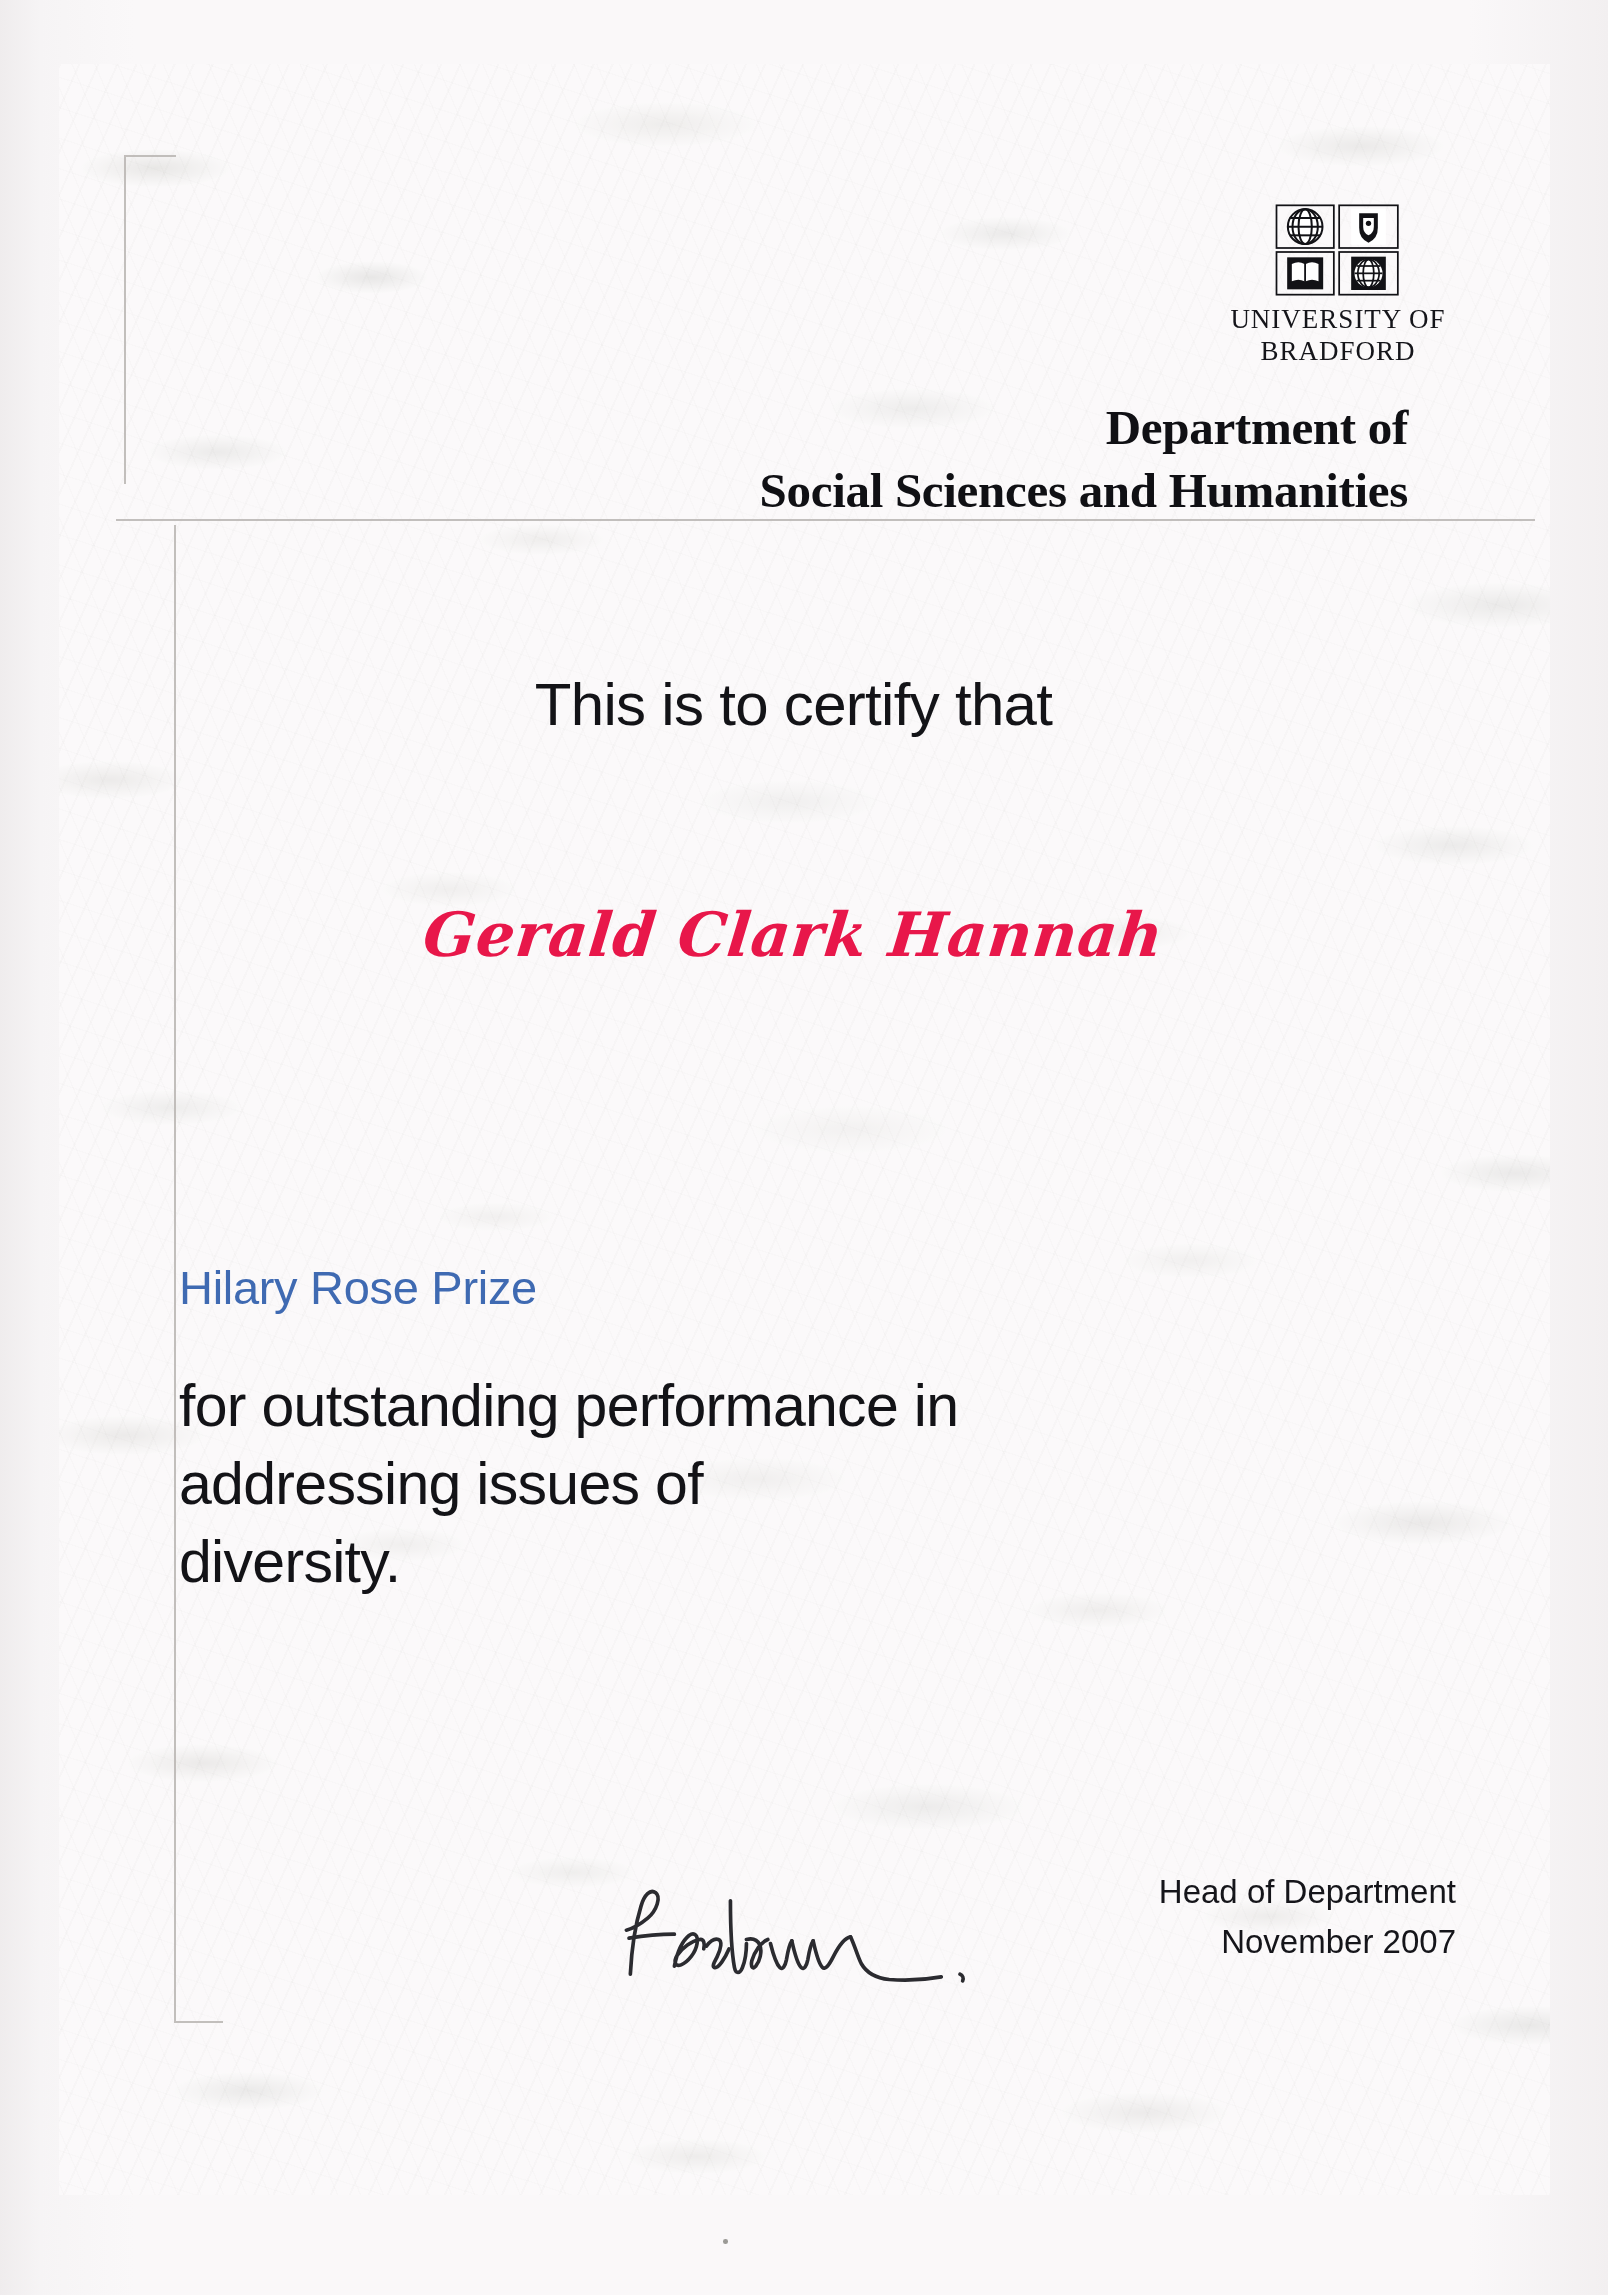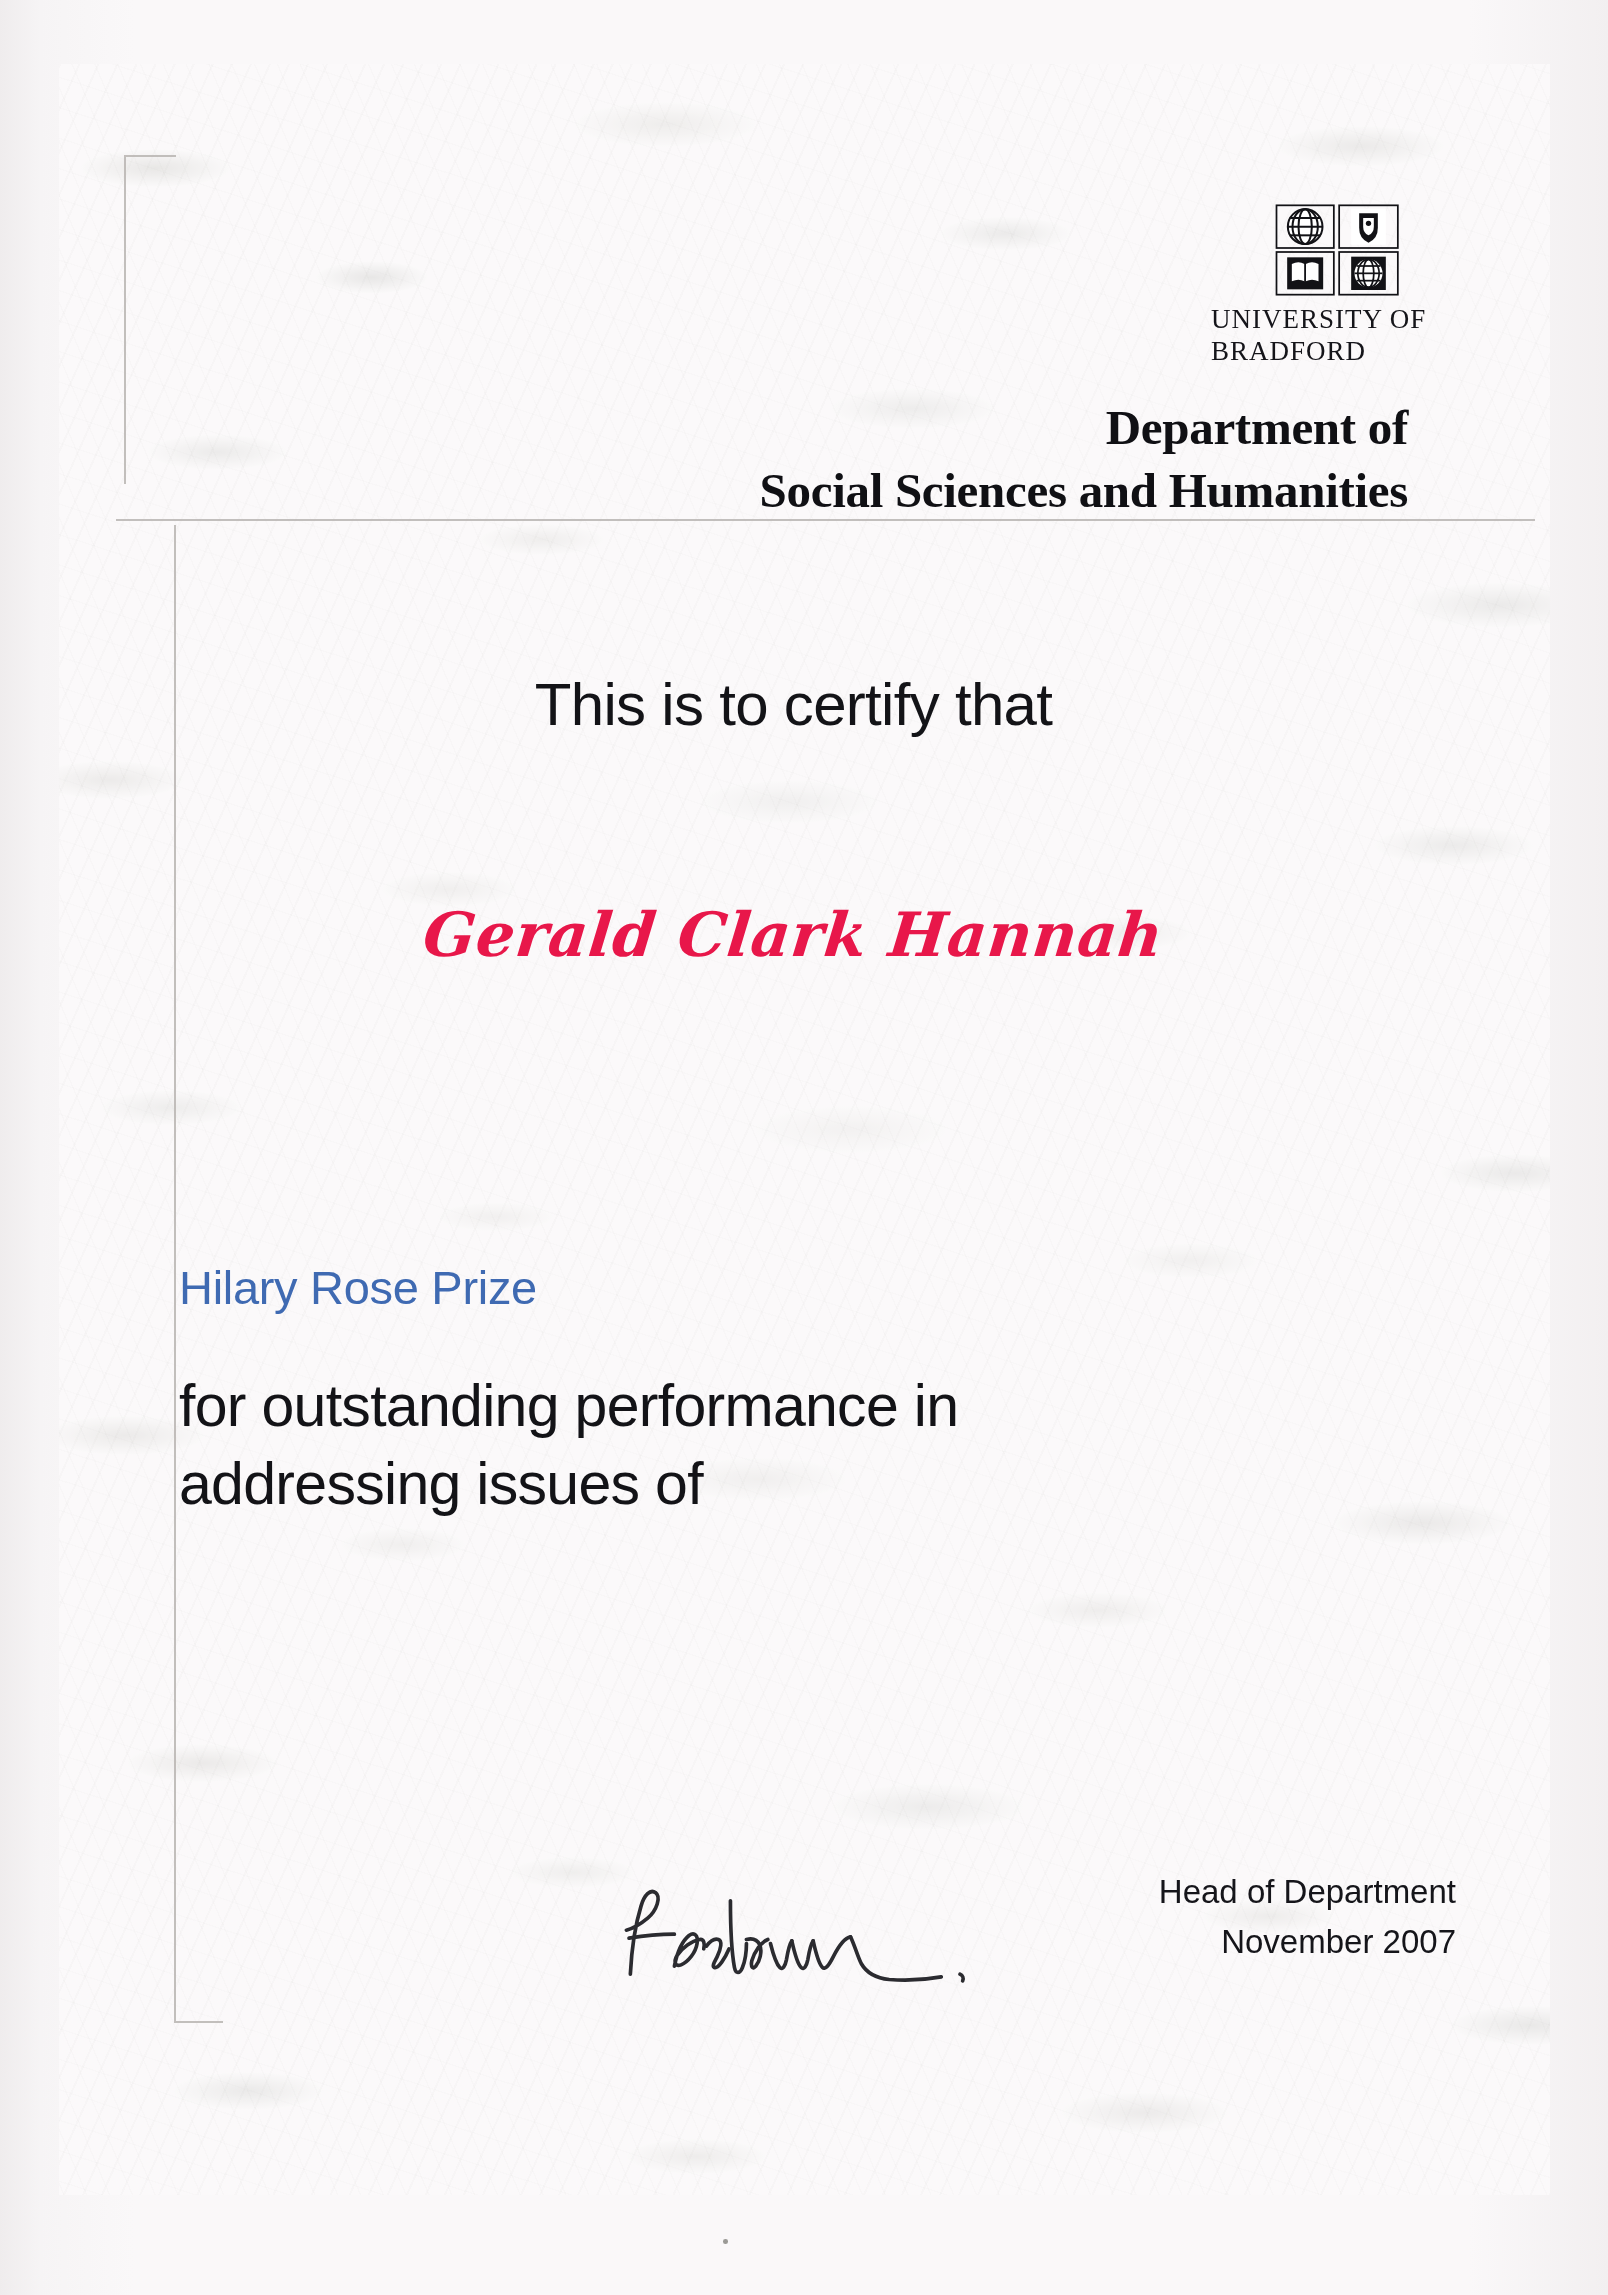--- a/index.html
+++ b/index.html
@@ -126,20 +126,21 @@
     border-bottom: 2px solid #b9b5b2;
     opacity: .85;
   }
 
   
   .logo {
     position: absolute;
     right: 85px;
     top: 140px;
     width: 254px;
+    text-align: center;
   }
   .logo-mark {
     display: block;
     margin: 0 auto;
     width: 127px;
     height: 92px;
   }
   .logo-text {
     margin-top: 8px;
     font-family: "Liberation Serif", serif;
@@ -321,20 +322,21 @@
     <div class="certify">This is to certify that</div>
 
     <div class="recipient">Gerald Clark Hannah</div>
 
 
     <div class="prize">Hilary Rose Prize</div>
 
     <div class="reason">
       <span>for outstanding performance in</span>
       <span>addressing issues of</span>
+      <span>diversity.</span>
     </div>
 
     <div class="signature">
       <svg viewBox="0 0 580 190">
         <g fill="none" stroke="#2b2b30" stroke-width="5.5" stroke-linecap="round" stroke-linejoin="round">
           <path d="M26,150 C28,110 34,74 42,48 C47,31 56,22 64,28 C72,34 66,54 52,66 C40,76 28,82 20,84"></path>
           <path d="M24,96 C48,92 70,90 92,90"></path>
           <path d="M92,138 C96,118 104,100 114,92 C122,86 128,92 126,104 C124,118 112,132 102,136 C94,139 90,132 96,122 C104,110 118,100 130,98 C136,97 138,104 136,112"></path>
           <path d="M140,108 C146,100 152,96 158,98 C164,100 162,112 156,124 C152,132 148,138 152,140 C158,142 168,126 174,112"></path>
           <path d="M176,40 C176,80 178,118 182,140 C184,150 190,150 194,140 C198,130 200,116 200,104"></path>

